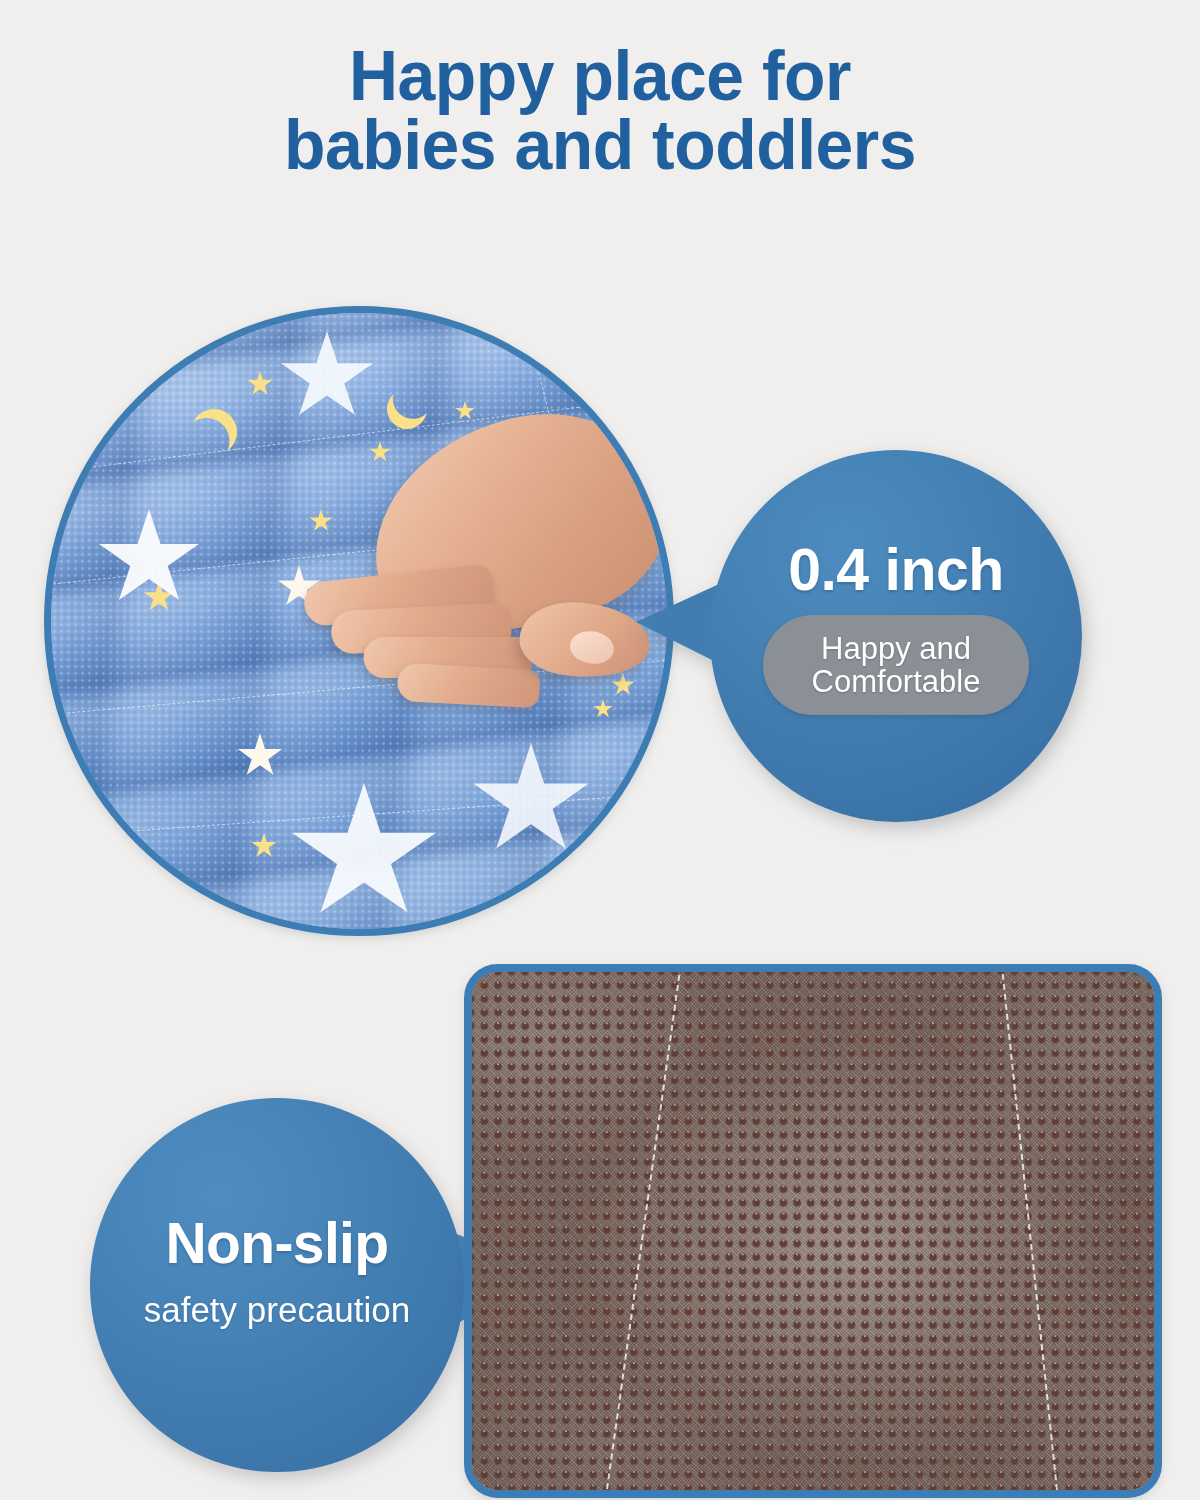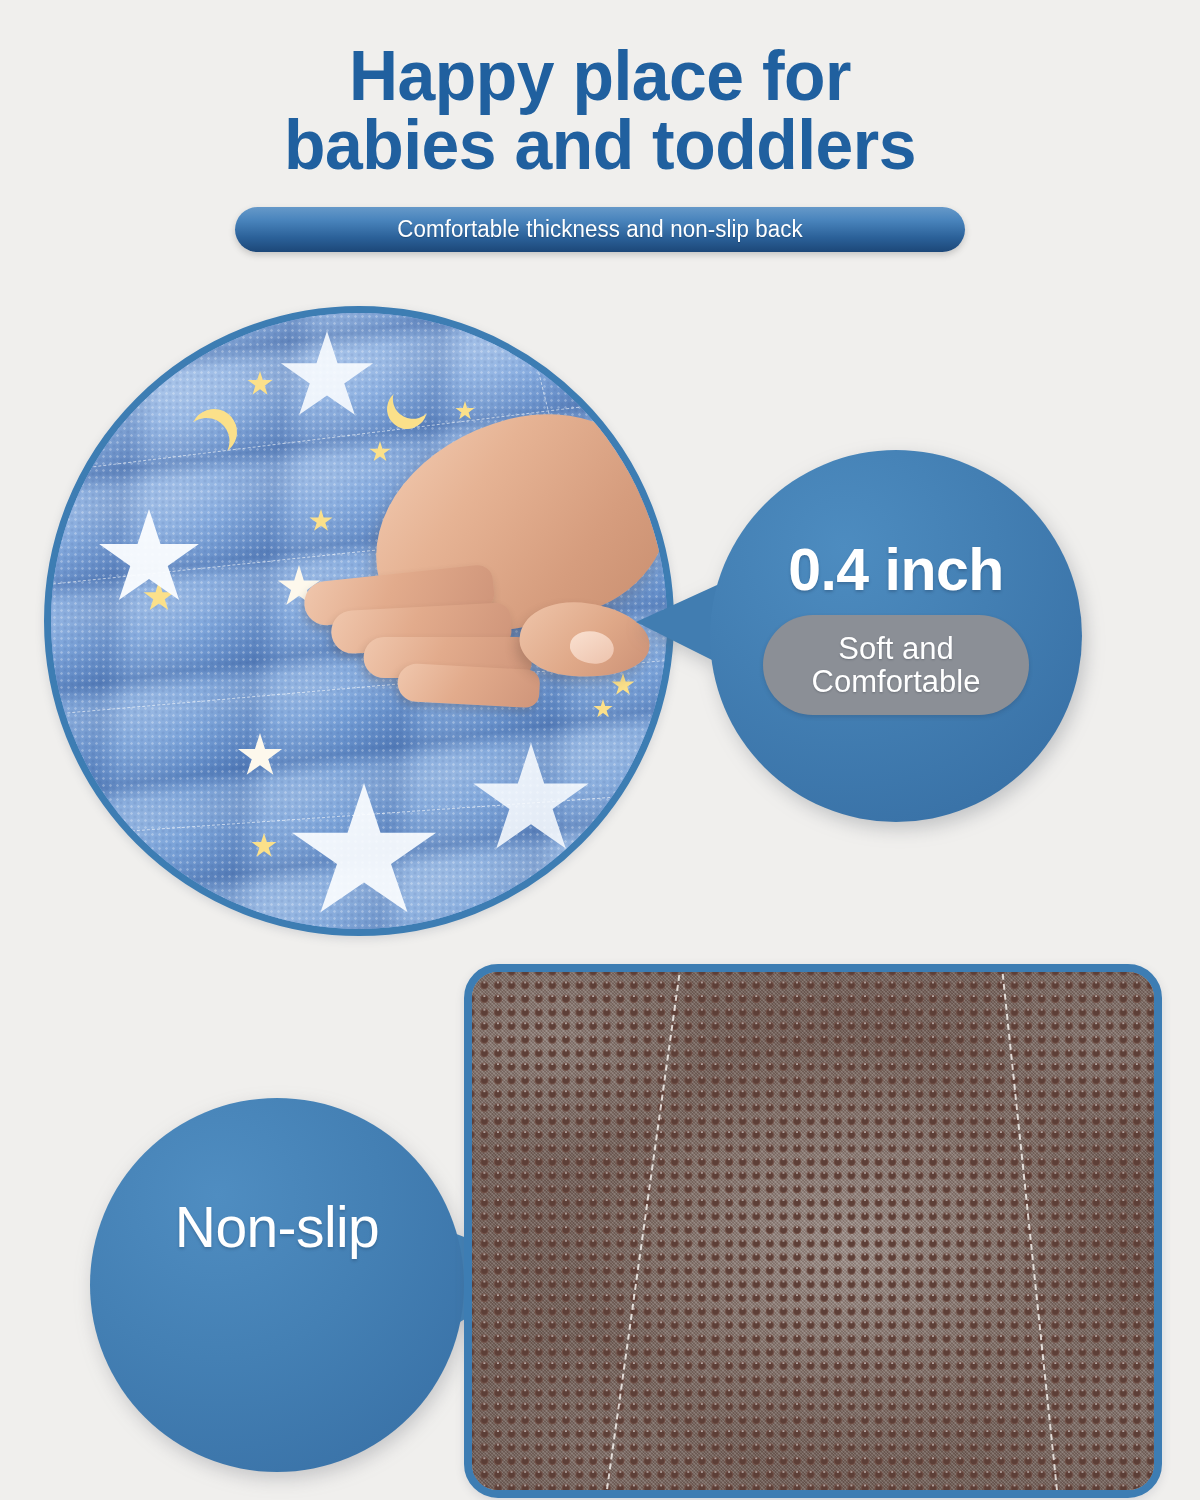--- a/index.html
+++ b/index.html
@@ -224,25 +224,25 @@
   .bubble-nonslip .tail{
     position:absolute;
     right:-86px; top:132px;
     width:0; height:0;
     border-style:solid;
     border-width:40px 0 60px 104px;
     border-color:transparent transparent transparent #4380b4;
   }
   .bubble-nonslip .txt-main{
     position:absolute;
-    left:0; top:96px; width:374px;
+    left:0; top:112px; width:374px;
     text-align:center;
     color:#ffffff;
     font-size:57px;
-    font-weight:normal;
+    font-weight:bold;
     letter-spacing:-0.6px;
     text-shadow:0 2px 3px rgba(25,50,80,0.28);
   }
   .bubble-nonslip .txt-sub{
     position:absolute;
     left:0; top:192px; width:374px;
     text-align:center;
     color:#ffffff;
     font-size:35px;
     font-weight:normal;
@@ -300,23 +300,20 @@
 </head>
 <body>
 
 <div id="stage">
 
   <div class="headline">
     <span class="l1">Happy place for</span>
     <span class="l2">babies and toddlers</span>
   </div>
 
-  <div class="subtitle-pill">
-    <span>Comfortable thickness and non-slip back</span>
-  </div>
 
   <div class="photo-circle">
     <div class="quilt"></div>
     <div class="waffle"></div>
 
     <div class="seam" style="left:-20px; top:118px; width:700px; transform:rotate(-7deg);"></div>
     <div class="seam" style="left:-20px; top:236px; width:700px; transform:rotate(-6deg);"></div>
     <div class="seam" style="left:-20px; top:372px; width:700px; transform:rotate(-5deg);"></div>
     <div class="seam" style="left:-20px; top:500px; width:700px; transform:rotate(-4deg);"></div>
     <div class="seam" style="left:128px; top:-20px; height:0; width:680px; transform:rotate(76deg);"></div>
@@ -354,30 +351,31 @@
       <div class="nail"></div>
     </div>
   </div>
 
   <div class="bubble-thickness">
     <div class="tail"></div>
     <div class="body"></div>
     <div class="txt-main">0.4 inch</div>
     <div class="gray-pill">
       <div class="label">
-        <span class="l">Soft and</span>
+        <span class="l">Happy and</span>
         <span class="l">Comfortable</span>
       </div>
     </div>
   </div>
 
   <div class="bubble-nonslip">
     <div class="tail"></div>
     <div class="body"></div>
     <div class="txt-main">Non-slip</div>
+    <div class="txt-sub">safety precaution</div>
   </div>
 
   <div class="photo-rect">
     <div class="grip-base"></div>
     <div class="grip-weave"></div>
     <div class="grip-dots"></div>
     <div class="grip-seam" style="left:166px; top:-30px; height:640px; transform:rotate(8deg);"></div>
     <div class="grip-seam" style="left:560px; top:-30px; height:640px; transform:rotate(-6deg);"></div>
     <div class="grip-seam" style="left:-40px; top:140px; height:800px; transform:rotate(96deg);"></div>
 

